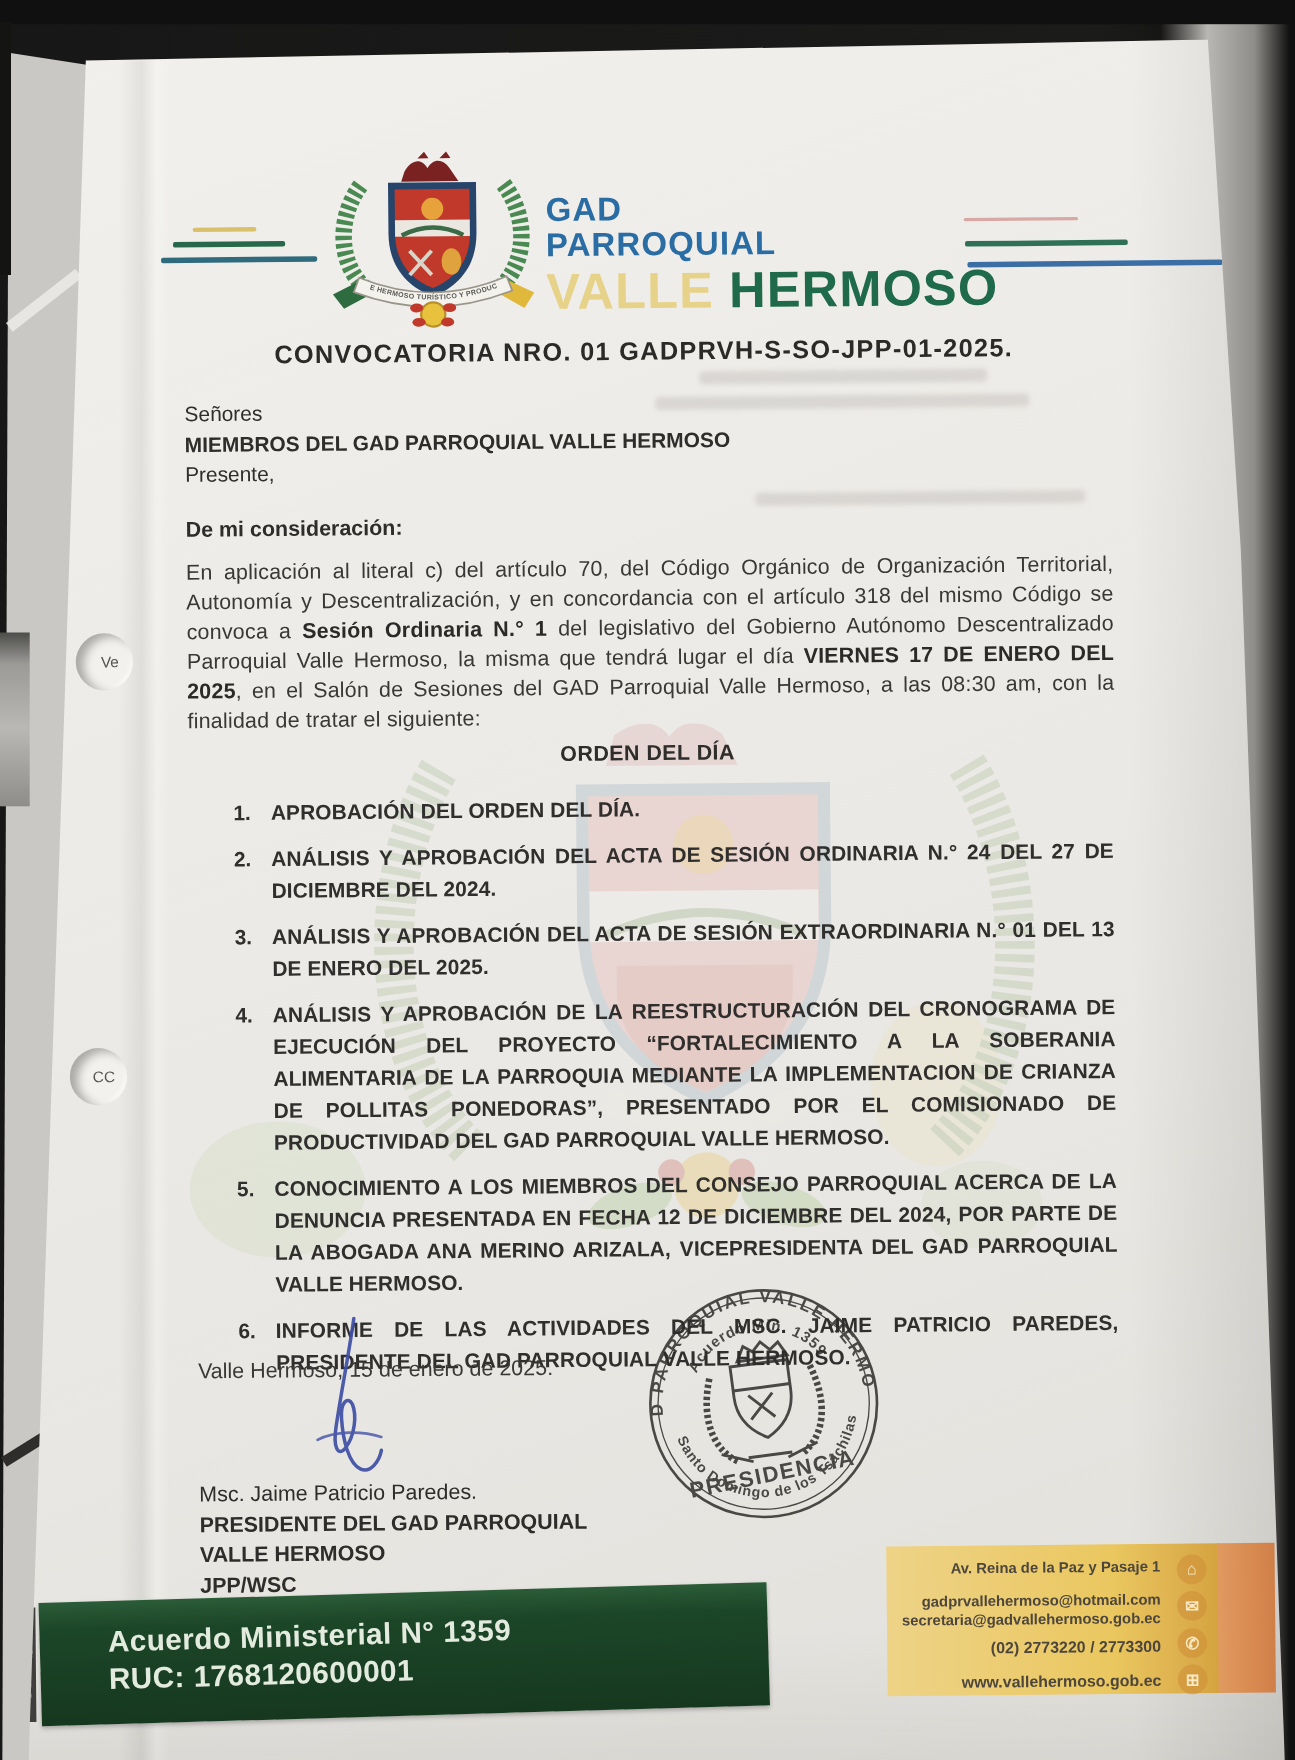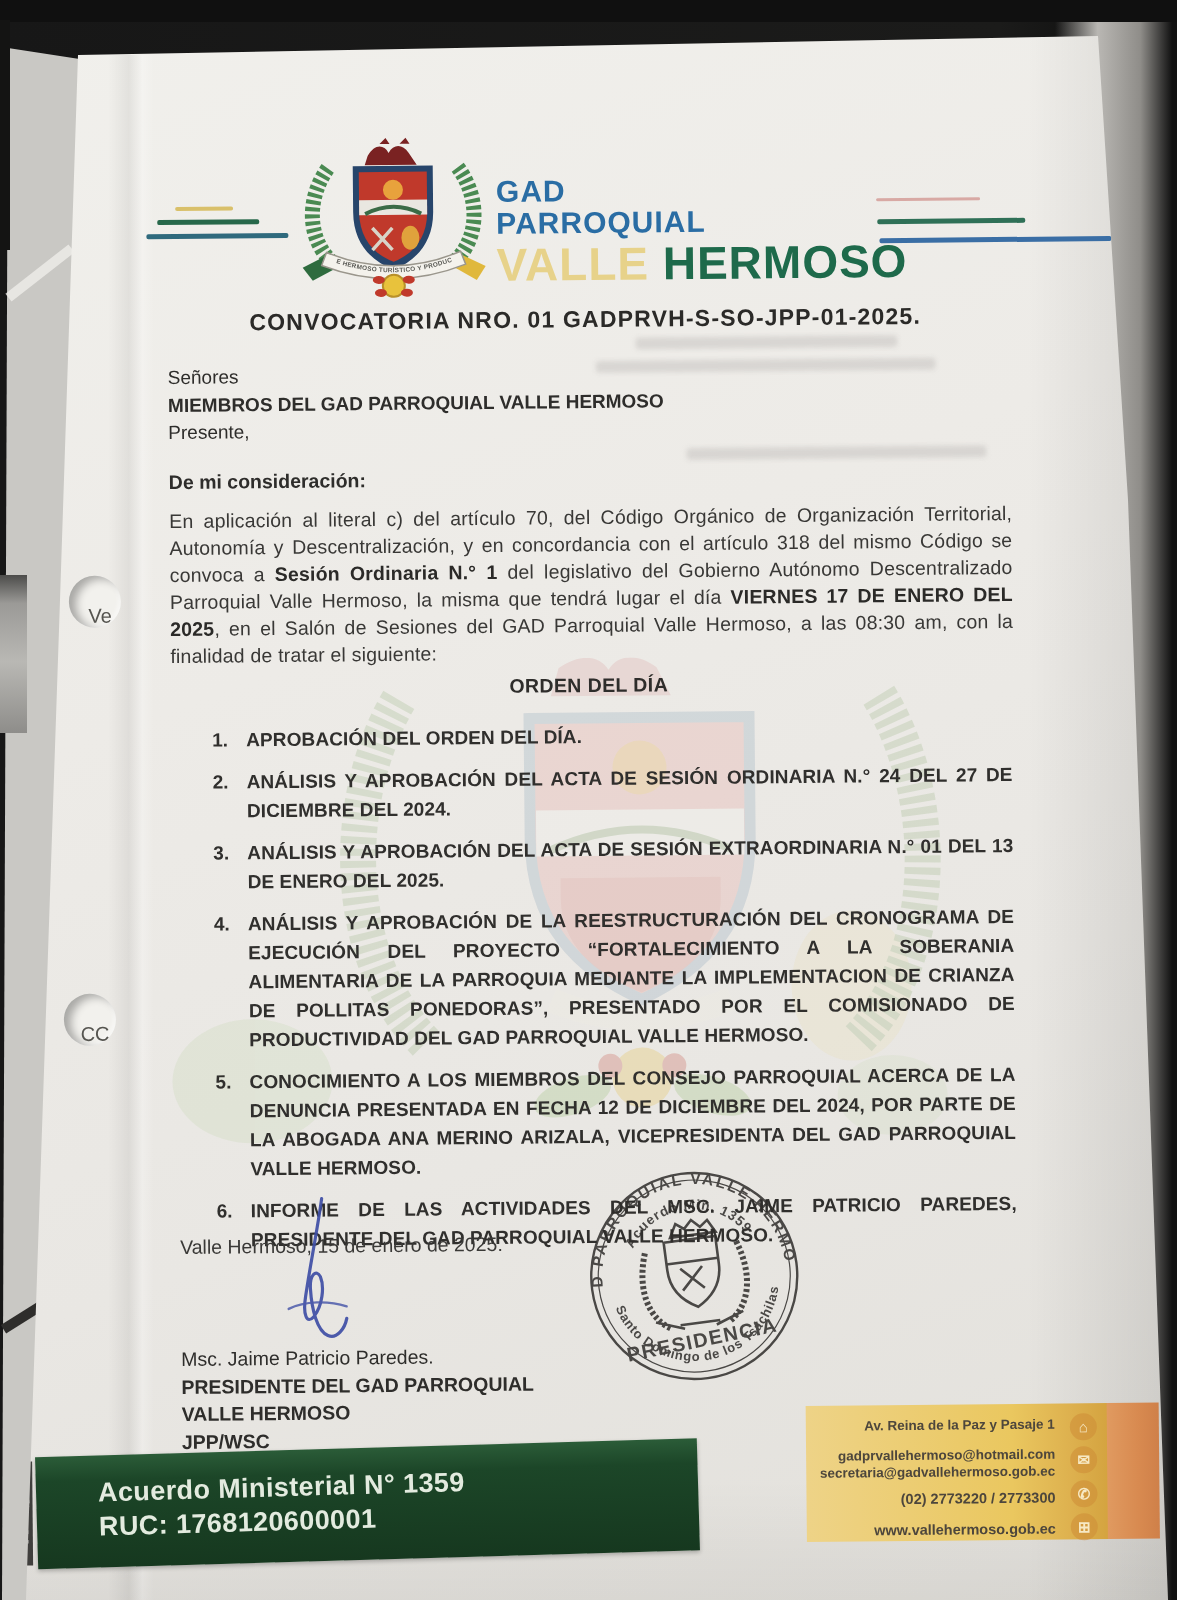--- a/index.html
+++ b/index.html
@@ -52,21 +52,21 @@
   .agenda{position:absolute;left:213px;top:722px;width:800px;}
   .aitem{display:flex;margin-bottom:13px;font-size:19px;font-weight:bold;line-height:29px;color:#302f2d;}
   .aitem .num{width:34px;flex:0 0 34px;}
   .aitem .txt{flex:1;text-align:justify;letter-spacing:.1px;}
   .dateline{position:absolute;left:176px;top:1232px;font-size:19.5px;color:#3a3937;}
   .signer{position:absolute;left:176px;top:1342px;font-size:19.5px;line-height:27.5px;}
   .signer .b{font-weight:bold;}
   
   .hole{position:absolute;width:52px;height:52px;border-radius:50%;background:#f2f1ed;
       box-shadow:inset 7px 3px 9px rgba(0,0,0,.30), inset -2px -2px 4px rgba(255,255,255,.6);
-      display:flex;align-items:flex-end;justify-content:center;color:#55544f;font-size:20px;
+      display:flex;align-items:center;justify-content:center;color:#55544f;font-size:14px;
       padding-left:10px;box-sizing:border-box;}
   .smudge{position:absolute;background:rgba(110,108,104,.17);filter:blur(2.5px);border-radius:4px;}
   .wm{position:absolute;left:130px;top:658px;opacity:.32;}
   
   .stamp{position:absolute;left:574px;top:1156px;transform:rotate(-7deg);opacity:.85;}
   .sig{position:absolute;left:272px;top:1190px;opacity:.92;}
   
   .greenbar{position:absolute;left:30px;top:1452px;width:662px;height:112px;
       transform:rotate(-1.1deg);transform-origin:left center;
       background:linear-gradient(180deg,#2b5c38 0%,#1c4628 22%,#16381f 100%);
@@ -254,21 +254,21 @@
       <div class="signer">
         <div>Msc. Jaime Patricio Paredes.</div>
         <div class="b">PRESIDENTE DEL GAD PARROQUIAL</div>
         <div class="b">VALLE HERMOSO</div>
         <div class="b">JPP/WSC</div>
       </div>
 
       <div class="hole" style="left:71px;top:571px;">
         <span>Ve</span>
       </div>
-      <div class="hole" style="left:62px;top:989px;">
+      <div class="hole" style="left:62px;top:948px;">
         <span>CC</span>
       </div>
 
       <div class="greenbar">
         <div>Acuerdo Ministerial N° 1359</div>
         <div>RUC: 1768120600001</div>
       </div>
 
       <div class="fragbar">
         <span style="top:24px;">e</span>

